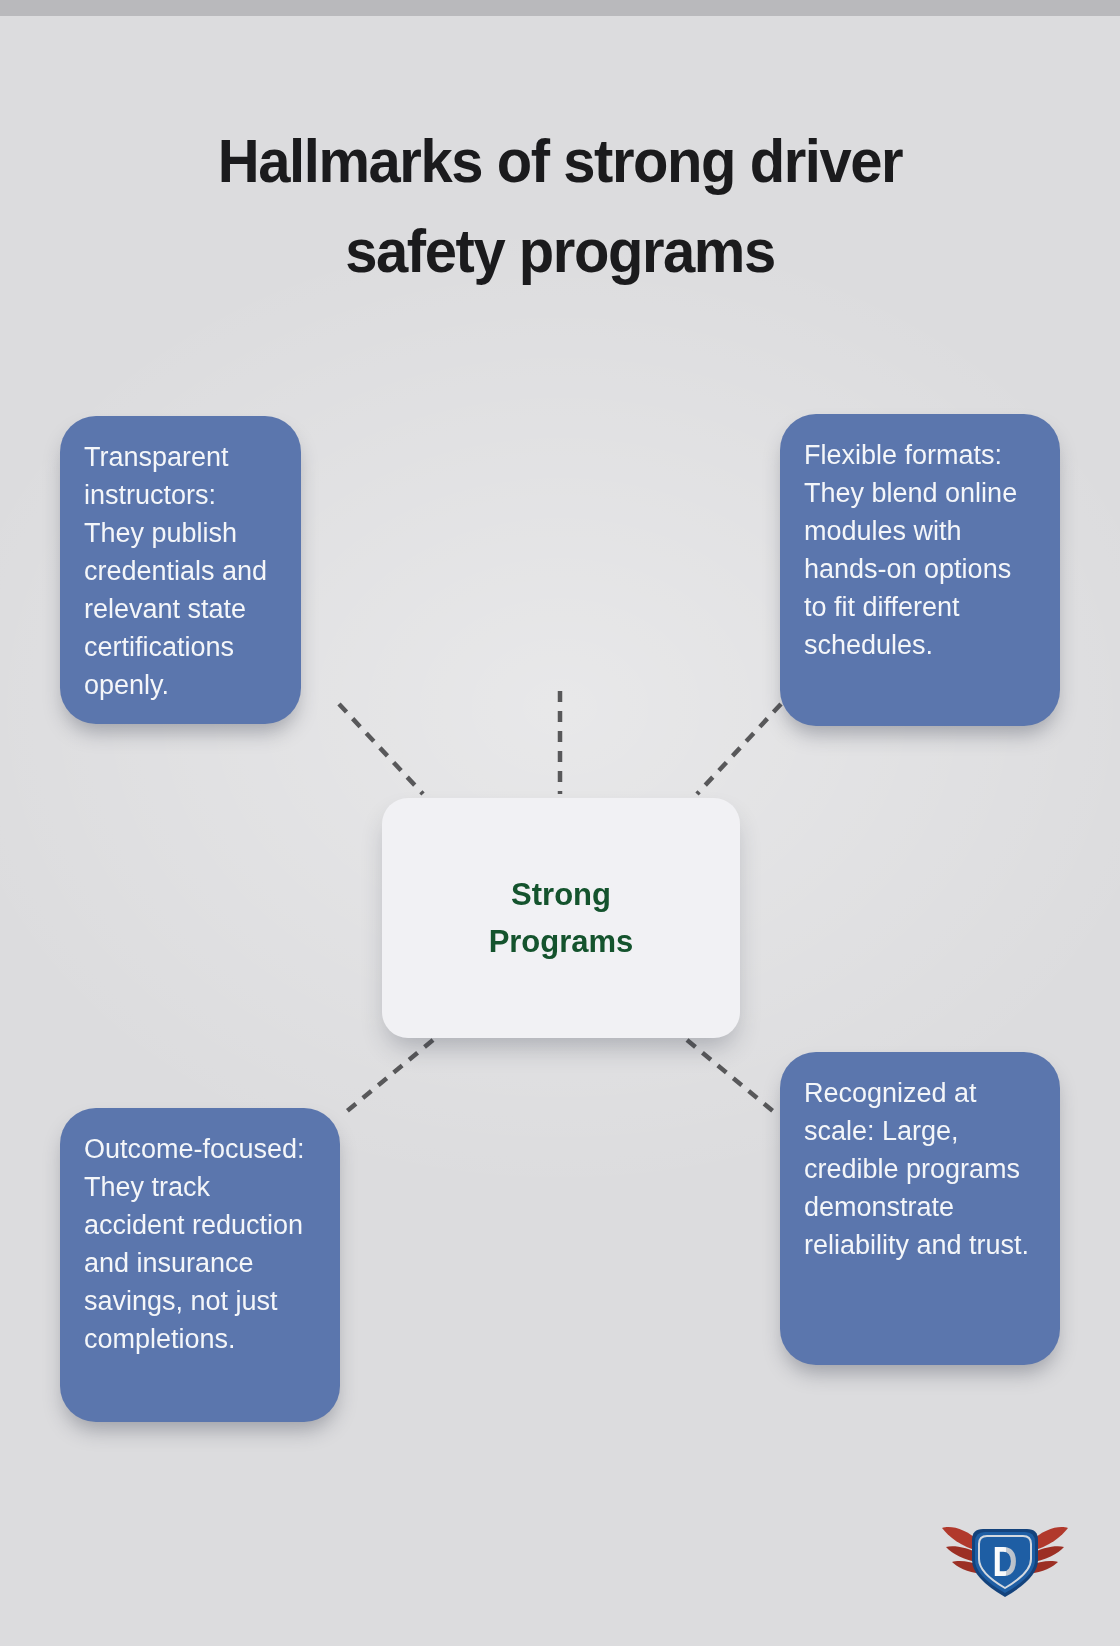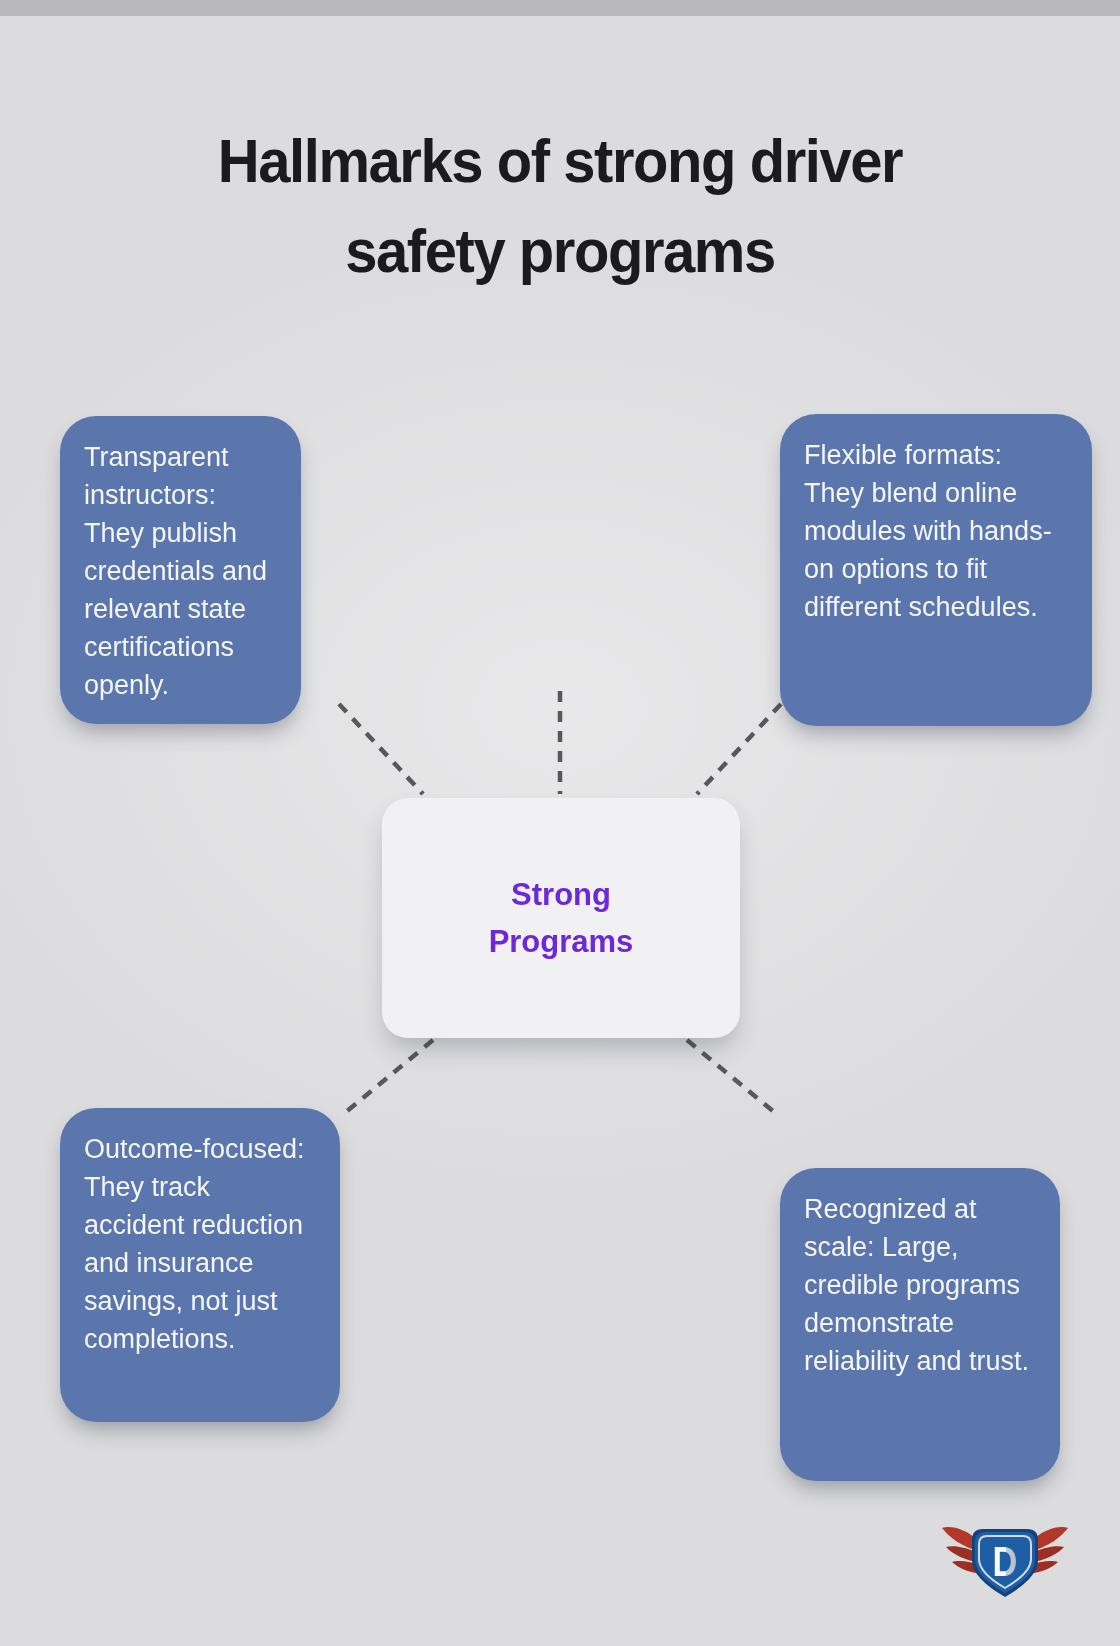--- a/index.html
+++ b/index.html
@@ -47,43 +47,43 @@
     background: var(--accent_blue, #5b76ad);
     color: var(--node_text, #f4f6f9);
     border-radius: 36px;
     padding: 22px 24px;
     font-size: 27px;
     line-height: 38px;
     box-shadow: 0 12px 20px -4px rgba(45, 52, 70, 0.35);
   }
   .node-tl { left: 60px;  top: 400px;  width: 241px; height: 308px; }
   .node-tm { left: 422px; top: 399px;  width: 278px; height: 274px; }
-  .node-tr { left: 780px; top: 398px;  width: 312px; height: 312px; }
+  .node-tr { left: 780px; top: 398px;  width: 280px; height: 312px; }
   .node-bl { left: 60px;  top: 1092px; width: 280px; height: 314px; }
-  .node-br { left: 780px; top: 1152px; width: 280px; height: 313px; }
+  .node-br { left: 780px; top: 1036px; width: 280px; height: 313px; }
 
   .center-node {
     position: absolute;
     left: 382px; top: 782px;
     width: 358px; height: 240px;
     background: var(--center_bg, #f1f1f4);
     border-radius: 26px;
     box-shadow: 0 14px 26px -6px rgba(45, 52, 70, 0.30);
     display: flex;
     align-items: center;
     justify-content: center;
     text-align: center;
   }
   .center-label {
     display: block;
     max-width: 185px;
     font-size: 31px;
     line-height: 47px;
     font-weight: bold;
-    color: #6d28d9;
+    color: #14532d;
   }
 
   .logo {
     position: absolute;
     left: 941px;
     top: 1500px;
     width: 130px;
     height: 84px;
   }
 </style>

